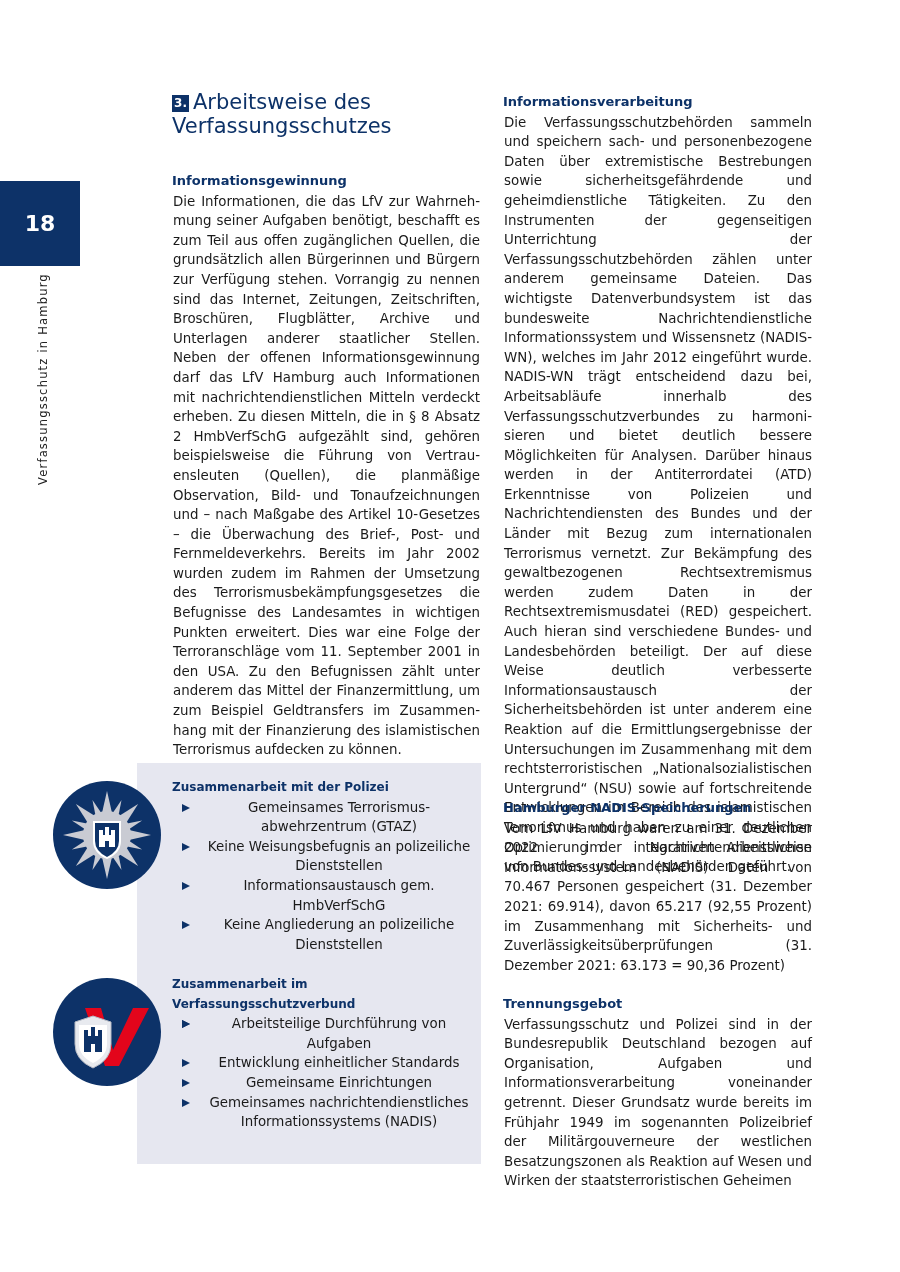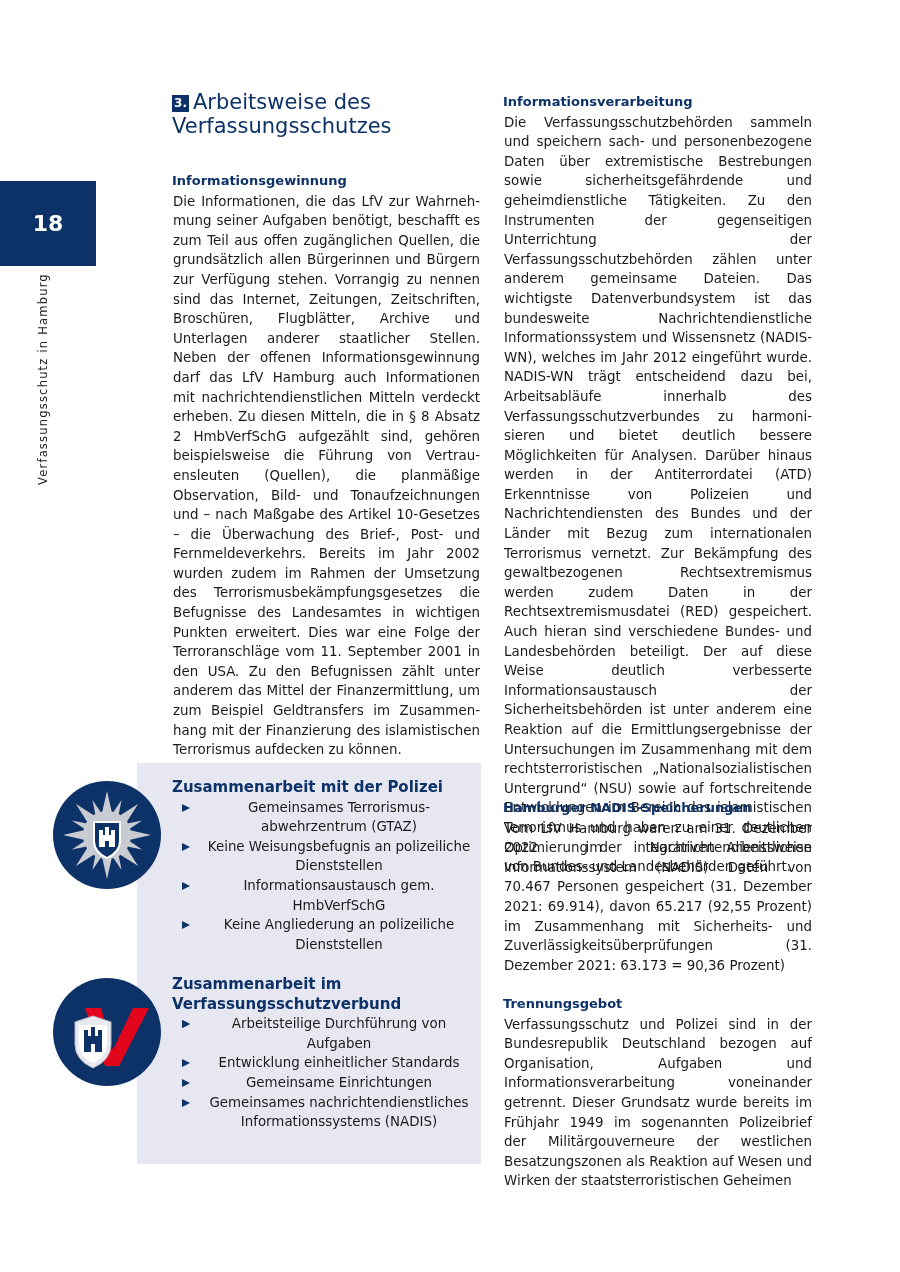--- a/index.html
+++ b/index.html
@@ -1,19 +1,19 @@
 <!DOCTYPE html>
 <html><head>
 <meta charset="utf-8">
 <style>
   * { margin:0; padding:0; box-sizing:border-box; }
   html, body { width:900px; height:1272px; background:#ffffff; overflow:hidden; }
   body { position:relative; font-family:"DejaVu Sans", sans-serif; color:#1a1a1a; }
 
-  .page-tab { position:absolute; left:0; top:181px; width:96px; height:85px; background:#0d3268; color:#fff;
+  .page-tab { position:absolute; left:0; top:181px; width:80px; height:85px; background:#0d3268; color:#fff;
     display:flex; align-items:center; justify-content:center; font-size:22px; font-weight:bold; }
   .side-label { position:absolute; left:36px; top:485px; transform-origin:left top; transform:rotate(-90deg);
     font-size:11.5px; letter-spacing:1.2px; color:#222; white-space:nowrap; }
 
   .title { position:absolute; left:172px; top:90px; width:320px; color:#0d3268; font-size:21px; line-height:24px; font-weight:normal; }
   .title .num { display:inline-block; background:#0d3268; color:#fff; font-size:12px; font-weight:bold;
     width:17px; height:17px; line-height:17px; text-align:center; vertical-align:2px; margin-right:4px; }
 
   .col { position:absolute; font-size:13.4px; line-height:19.6px; text-align:justify; hyphens:manual; }
   .col h3 { color:#0d3268; font-size:13px; font-weight:bold; line-height:19.6px; text-align:left; }
@@ -22,21 +22,21 @@
   .left-col { left:172px; top:171px; width:309px; }
   .right-col { left:503px; width:310px; }
   .rc1 { top:92px; }
   .rc2 { top:798px; }
   .rc3 { top:994px; }
 
   .box { position:absolute; left:137px; top:763px; width:344px; height:401px; background:#e6e7f0; }
   .box-section { position:absolute; left:172px; width:305px; font-size:13.4px; line-height:19.6px; }
   .bs1 { top:778px; }
   .bs2 { top:975px; }
-  .box-section h3 { color:#0d3268; font-size:15px; font-weight:bold; line-height:19.6px; }
+  .box-section h3 { color:#0d3268; font-size:12px; font-weight:bold; line-height:19.6px; }
   .box-section ul { list-style:none; padding-left:10px;text-align:center; }
   .box-section li { position:relative; padding-left:19px; }
   .box-section li .tri { position:absolute; left:0; top:6px; width:0; height:0;
     border-left:8px solid #0d3268; border-top:4.5px solid transparent; border-bottom:4.5px solid transparent; }
 
   .emblem { position:absolute; left:53px; width:108px; height:108px; border-radius:50%; background:#0d3268; overflow:hidden; }
   .emb1 { top:781px; }
   .emb2 { top:978px; }
 </style>
 </head>

